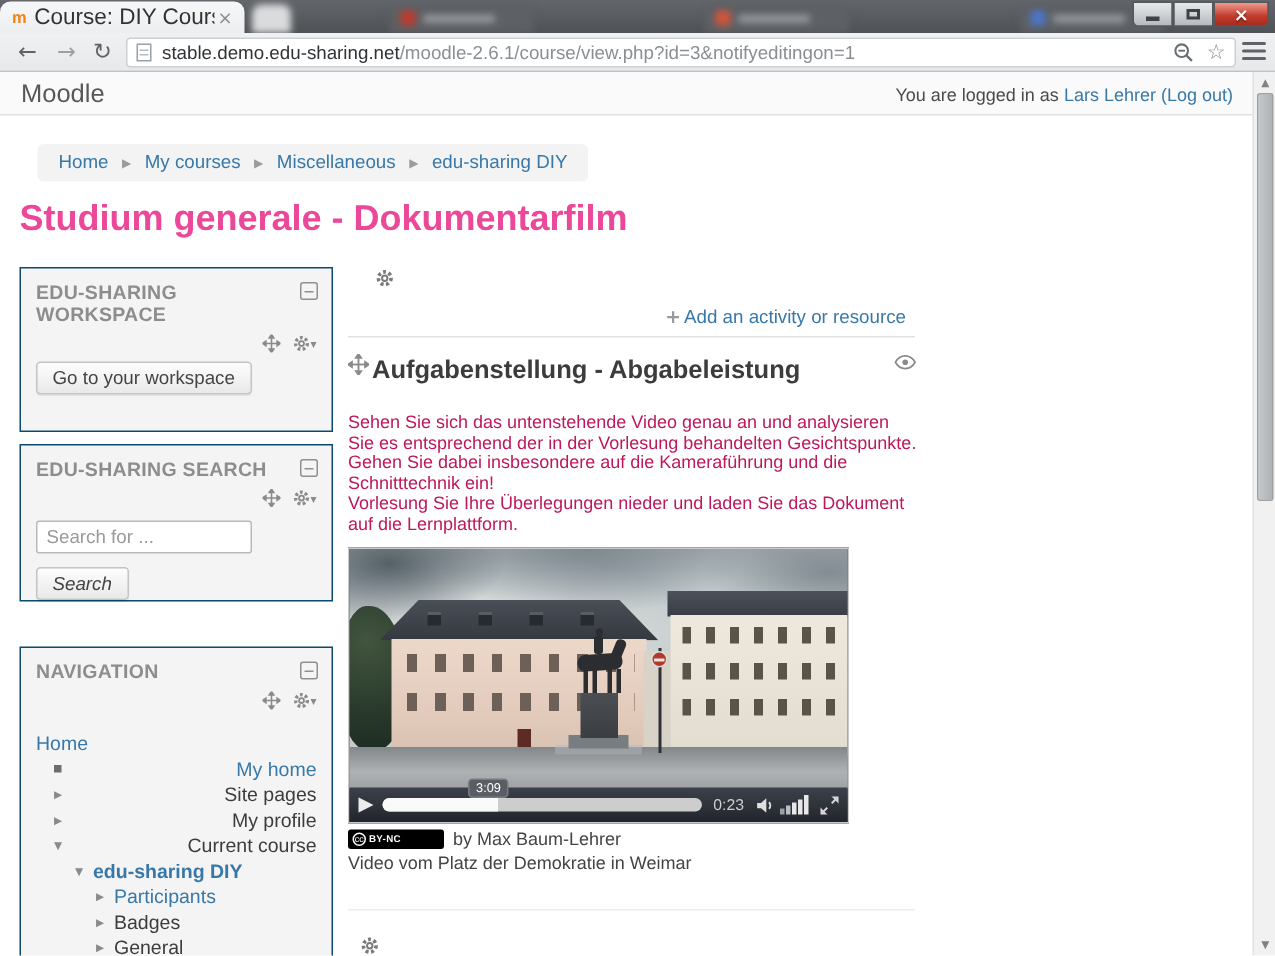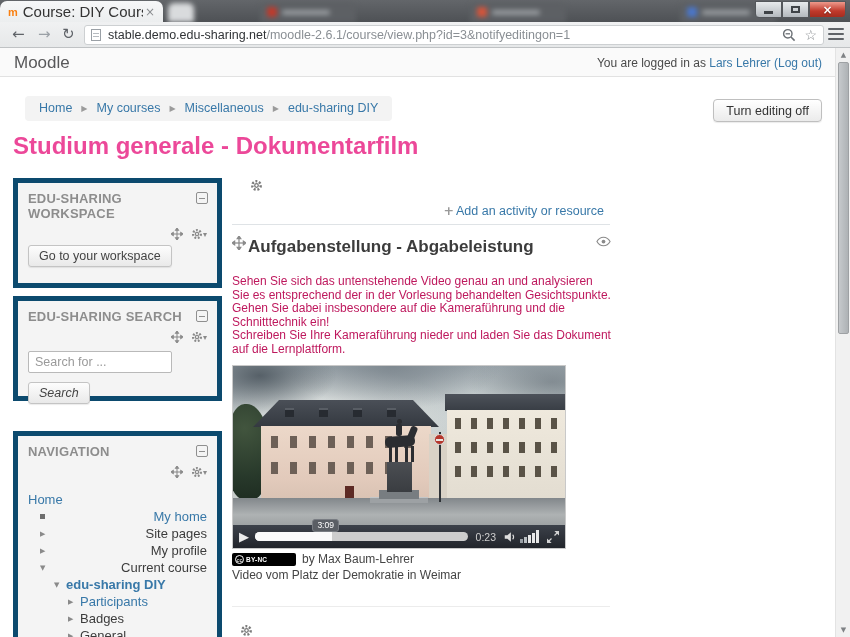--- a/index.html
+++ b/index.html
@@ -54,21 +54,21 @@
   .breadcrumb { position:absolute; left:25px; top:48px; height:25px; line-height:25px; background:#f3f3f3;
     border-radius:4px; padding:0 14px; font-size:12.5px; display:flex; align-items:center; }
   .crumb-sep { font-size:8px; color:#9b9b9b; margin:0 9px; }
   .turn-btn { position:absolute; right:28px; top:51px; height:23px; padding:0 12px; font-size:12.5px; color:#333;
     background:linear-gradient(#ffffff,#ebebeb); border:1px solid #bfbfbf; border-radius:4px;
     box-shadow:0 1px 1px rgba(0,0,0,.08); font-family:"Liberation Sans",sans-serif; }
 
   .page-title { position:absolute; left:13px; top:84px; font-size:24px; font-weight:bold; color:#ec4899; }
 
   
-  .block { position:absolute; left:13px; width:209px; background:#f4f4f4; border:5px solid #0c4a6e; padding:8px 10px; }
+  .block { position:absolute; left:13px; width:209px; background:#f4f4f4; border:1px solid #0c4a6e; padding:8px 10px; }
   .block-title { font-size:13px; font-weight:bold; color:#8d8d8d; letter-spacing:.2px; line-height:15px; width:160px; }
   .collapse-ic { position:absolute; right:9px; top:9px; width:12px; height:12px; border:1px solid #8f8f8f; border-radius:2px; }
   .collapse-ic::before { content:""; position:absolute; left:2px; top:5px; width:6px; height:1px; background:#8f8f8f; }
   .block-tools { text-align:right; margin-top:4px; height:14px; color:#8a8a8a; }
   .block-tools .caret { font-size:8px; vertical-align:2px; color:#8a8a8a; }
   .ws-btn, .search-btn { background:linear-gradient(#fdfdfd,#e9e9e9); border:1px solid #c4c4c4; border-radius:3px;
     font-size:12.5px; color:#444; padding:3px 10px; box-shadow:0 1px 1px rgba(0,0,0,.08); font-family:"Liberation Sans",sans-serif; }
   .ws-btn { margin-top:6px; }
   .search-input { display:block; margin-top:9px; width:144px; height:22px; border:1px solid #b9b9b9; border-radius:2px;
     padding:2px 6px; font-size:12.5px; color:#444; font-family:"Liberation Sans",sans-serif; }
@@ -242,21 +242,20 @@
 
   <div class="breadcrumb">
     <a class="blue" href="#">Home</a>
     <span class="crumb-sep glyph">▶</span>
     <a class="blue" href="#">My courses</a>
     <span class="crumb-sep glyph">▶</span>
     <a class="blue" href="#">Miscellaneous</a>
     <span class="crumb-sep glyph">▶</span>
     <a class="blue" href="#">edu-sharing DIY</a>
   </div>
-  <button class="turn-btn">Turn editing off</button>
 
   <h1 class="page-title">Studium generale - Dokumentarfilm</h1>
 
   <div class="block" style="top:130px;height:110px;">
     <div class="block-title">EDU-SHARING WORKSPACE</div>
     <span class="collapse-ic"></span>
     <div class="block-tools">
       <svg class="gear" width="12" height="12" viewBox="0 0 16 16" style="display:inline-block;vertical-align:-1px;margin-right:8px;">
           <g stroke="#8a8a8a" stroke-width="1.4" fill="#8a8a8a">
             <line x1="8" y1="2" x2="8" y2="14"></line>
@@ -381,21 +380,21 @@
     <span class="eye-ic">
       <svg width="15" height="11" viewBox="0 0 16 11">
           <path d="M1 5.5C3 2 5.5 1 8 1s5 1 7 4.5C13 9 10.5 10 8 10S3 9 1 5.5z" fill="none" stroke="#8a8a8a" stroke-width="1.2"></path>
           <circle cx="8" cy="5.5" r="2" fill="#8a8a8a"></circle>
         </svg>
     </span>
 
     <div class="description">
       <div>Sehen Sie sich das untenstehende Video genau an und analysieren Sie es entsprechend der in der Vorlesung behandelten Gesichtspunkte.</div>
       <div>Gehen Sie dabei insbesondere auf die Kameraführung und die Schnitttechnik ein!</div>
-      <div>Schreiben Sie Ihre Kameraführung nieder und laden Sie das Dokument auf die Lernplattform.</div>
+      <div>Vorlesung Sie Ihre Überlegungen nieder und laden Sie das Dokument auf die Lernplattform.</div>
     </div>
 
     <div class="video">
       <div class="scene">
         <div class="sc trees"></div>
         <div class="sc bldgL-roof"></div>
         <div class="sc dormer" style="left:52px;"></div>
         <div class="sc dormer" style="left:86px;"></div>
         <div class="sc dormer" style="left:120px;"></div>
         <div class="sc dormer" style="left:154px;"></div>

